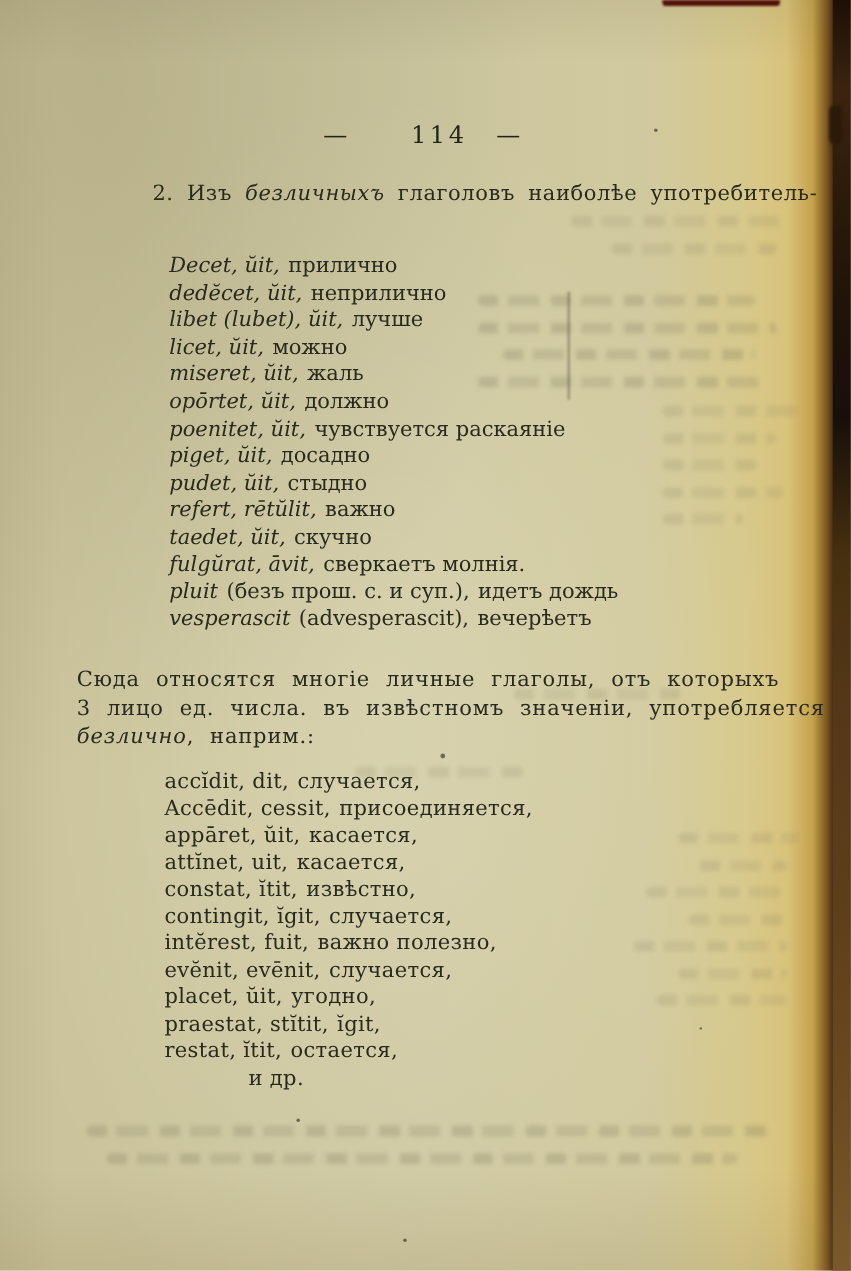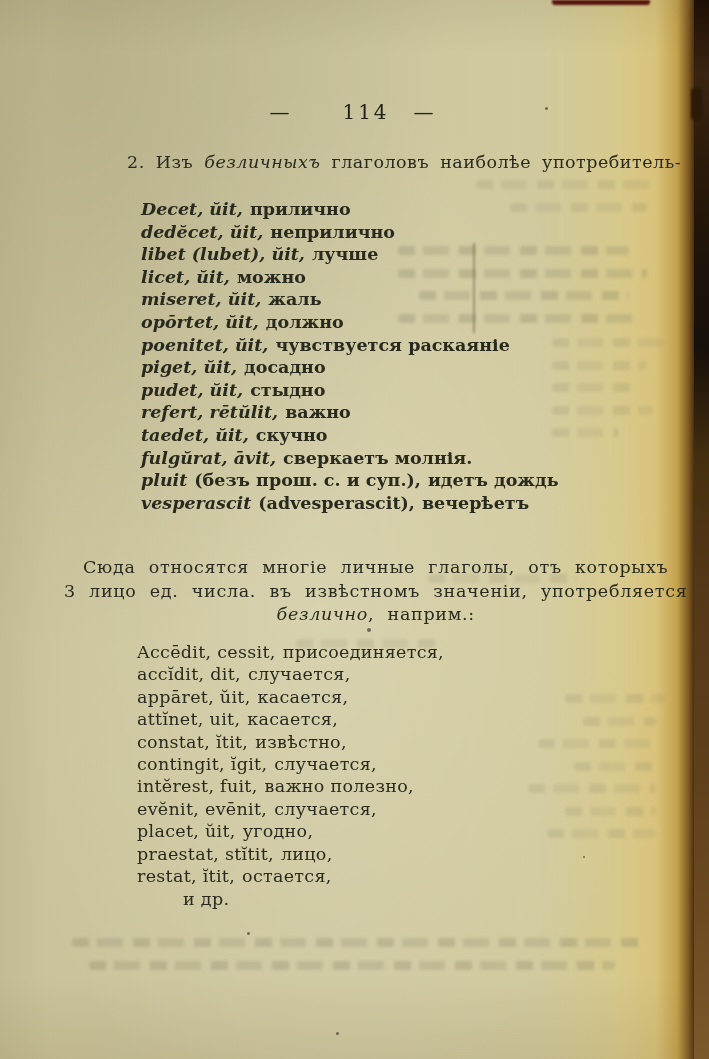--- a/index.html
+++ b/index.html
@@ -38,35 +38,35 @@
   
   .header {
     position: absolute; left: 64px; top: 100px; width: 576px;
     display: flex; justify-content: center; align-items: center; gap: 24px;
     font-size: 20px; letter-spacing: 1px; color: #22241a;
   }
   .header .num { letter-spacing: 3px; margin-left: 28px; }
 
   
   .para { position: absolute; margin: 0; font-size: 17.5px; line-height: 23px; }
-  .para .line { display: block; white-space: nowrap; text-align: center; }
+  .para .line { display: block; white-space: nowrap; }
   .para1 { left: 64px; top: 151px; letter-spacing: .5px; word-spacing: 5px; }
   .para1 .indent { padding-left: 63px; }
   .para2 { left: 64px; top: 556px; line-height: 23.7px; letter-spacing: .7px; word-spacing: 7px; }
   .para i, .list i { font-style: italic; }
 
   
   .list { position: absolute; font-size: 17.5px; }
   .list .row { white-space: nowrap; }
-  .list1 { left: 141px; top: 198px; line-height: 22.6px; font-weight: bold; }
+  .list1 { left: 141px; top: 211px; line-height: 22.6px; }
   .list2 { left: 137px; top: 641px; line-height: 22.4px; letter-spacing: .3px; }
   .row .lat { margin-right: 7px; }
   .row .note { margin-right: 7px; }
   .row .note:empty { display: none; margin: 0; }
-  .list-footer { margin-left: 46px; }
+  .list-footer { margin-left: 70px; }
 
   
   .ghost { position: absolute; filter: blur(1.7px); opacity: .5; }
   .g-row {
     height: 9px; margin-bottom: 13.5px; border-radius: 4px;
     background: repeating-linear-gradient(90deg,
       rgba(128,122,92,.55) 0 17px, rgba(128,122,92,0) 17px 25px,
       rgba(128,122,92,.42) 25px 51px, rgba(128,122,92,0) 51px 61px);
   }
   .ghost.light { opacity: .32; }
@@ -130,39 +130,39 @@
     </div>
 
   <p class="para para2">
     <span class="line">Сюда относятся многіе личные глаголы, отъ которыхъ</span>
     <span class="line">3 лицо ед. числа. въ извѣстномъ значеніи, употребляется</span>
     <span class="line"><i>безлично</i><span>, наприм.:</span></span>
   </p>
 
   <div class="list list2">
 
+      <div class="row"><span class="lat">accĭdit, dit,</span><span class="rus">случается,</span></div>
+
       <div class="row"><span class="lat">Accēdit, cessit,</span><span class="rus">присоединяется,</span></div>
 
-      <div class="row"><span class="lat">accĭdit, dit,</span><span class="rus">случается,</span></div>
-
       <div class="row"><span class="lat">appāret, ŭit,</span><span class="rus">касается,</span></div>
 
       <div class="row"><span class="lat">attĭnet, uit,</span><span class="rus">касается,</span></div>
 
       <div class="row"><span class="lat">constat, ĭtit,</span><span class="rus">извѣстно,</span></div>
 
       <div class="row"><span class="lat">contingit, ĭgit,</span><span class="rus">случается,</span></div>
 
       <div class="row"><span class="lat">intĕrest, fuit,</span><span class="rus">важно полезно,</span></div>
 
       <div class="row"><span class="lat">evĕnit, evēnit,</span><span class="rus">случается,</span></div>
 
       <div class="row"><span class="lat">placet, ŭit,</span><span class="rus">угодно,</span></div>
 
-      <div class="row"><span class="lat">praestat, stĭtit,</span><span class="rus">лицо,</span></div>
+      <div class="row"><span class="lat">praestat, stĭtit,</span><span class="rus">ĭgit,</span></div>
 
       <div class="row"><span class="lat">restat, ĭtit,</span><span class="rus">остается,</span></div>
     </div>
   <div class="list list2" style="top:888px;">
     <div class="row list-footer">и др.</div>
   </div>
 
   <div class="ghost light" style="left:430px; top:180px; width:228px;">
     <div class="g-row" style="width:80%; margin-left:20%;"></div>
     <div class="g-row" style="width:60%; margin-left:35%;"></div>

